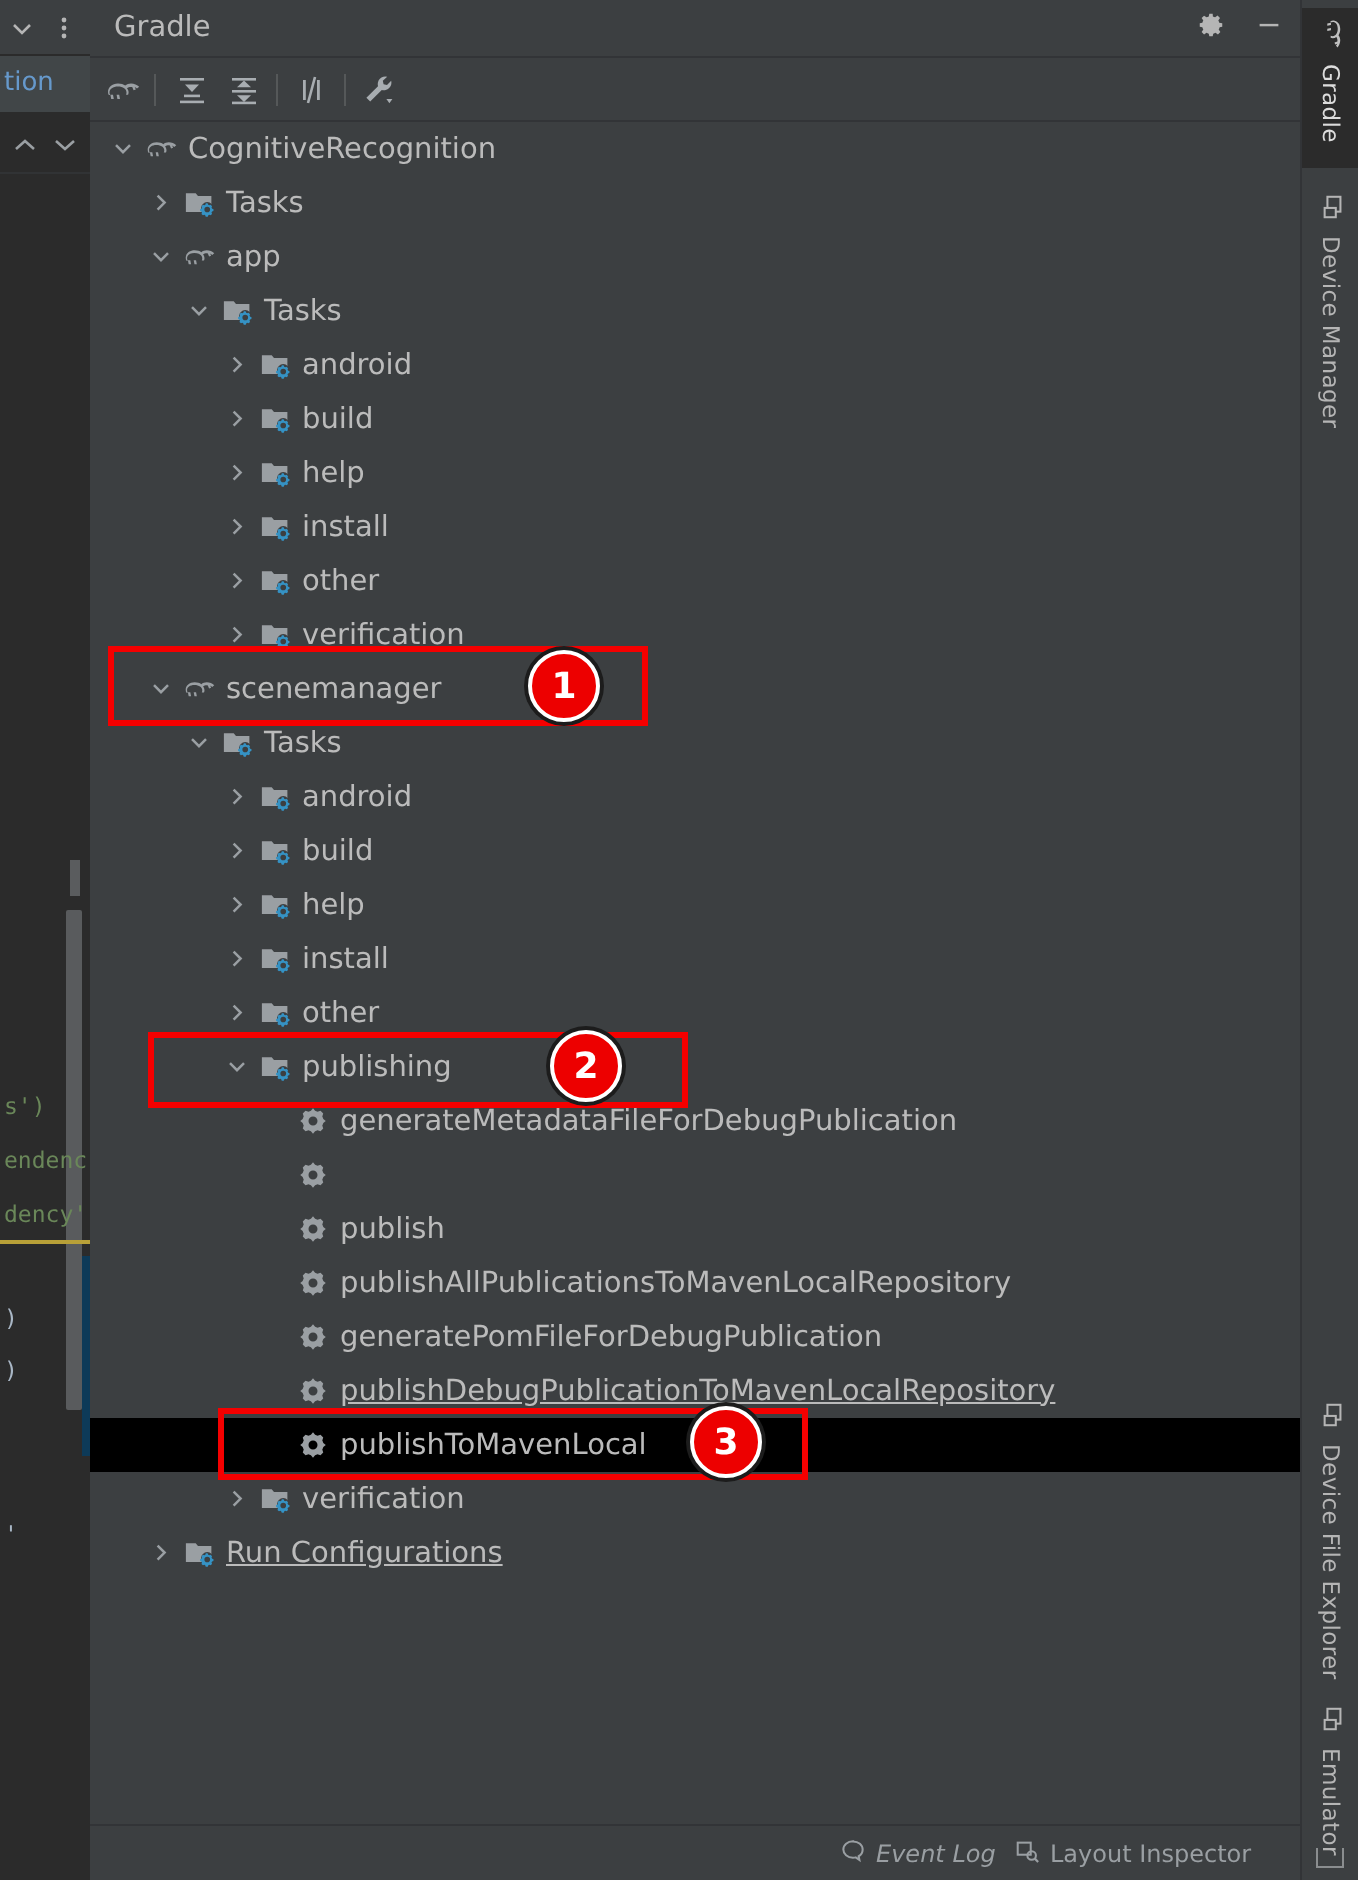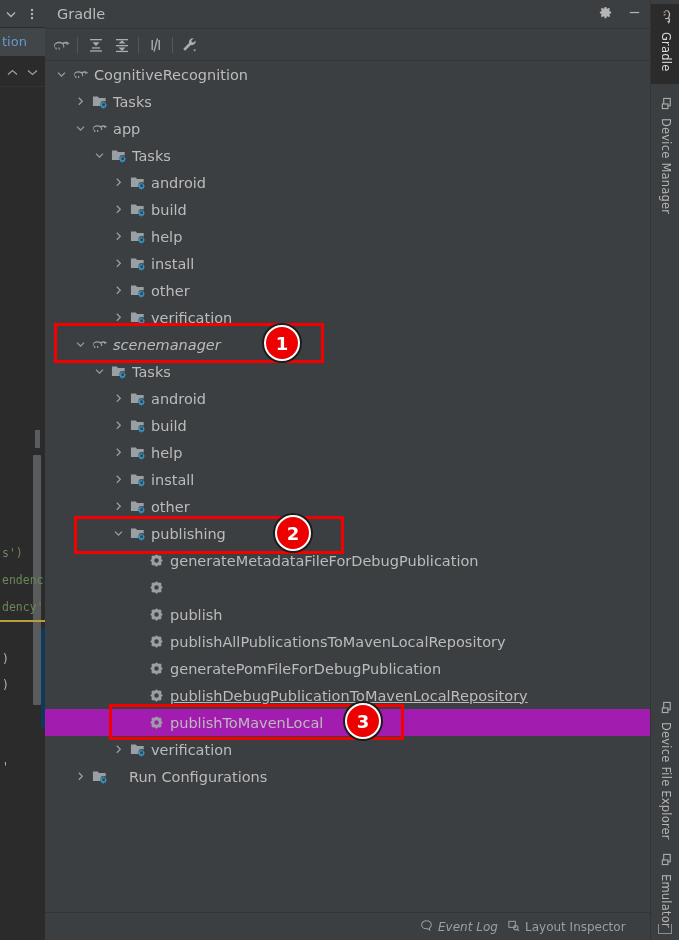--- a/index.html
+++ b/index.html
@@ -44,21 +44,21 @@
   .tw-toolbar { position: absolute; left: 0; top: 29px; width: 605px; height: 32px;
     background: #3c3f41; border-bottom: 1px solid #323437; }
   .tb-item { position: absolute; top: 6px; width: 20px; height: 20px; }
   .tb-sep { position: absolute; top: 8px; width: 1px; height: 16px; background: #555859; }
 
   .tw-body { position: absolute; left: 0; top: 61px; width: 605px; height: 851px;
     background: #3c3f41; overflow: hidden; }
 
   .row { position: absolute; left: 0; width: 605px; height: 27px; display: flex; align-items: center;
     font-size: 14.5px; color: #bbbbbb; white-space: nowrap; }
-  .row.sel { background: #a21caf; }
+  .row.sel { background: #000000; }
   .arrow { position: absolute; width: 12px; height: 12px; color: #9a9fa3; font-size: 10px;
     display: flex; align-items: center; justify-content: center; }
   .rlabel { position: absolute; }
 
   
   .ico { position: absolute; width: 17px; height: 15px; }
 
   
   .statusbar { position: absolute; left: 45px; top: 912px; width: 605px; height: 28px;
     background: #3c3f41; border-top: 1px solid #323437; }
@@ -315,21 +315,21 @@
                 <path d="M3.8 1.8 L7.3 5.3 L3.8 8.8" stroke="#9a9fa3" stroke-width="1.25" fill="none"></path>
               </svg>
             </span>
             <span class="ico" style="left: 85px; top: 6px;"><svg width="17" height="15" viewBox="0 0 18 15">
                 <path fill="#9a9fa3" d="M1 2.3h5.2l1.2 1.5h7.1v8.4H1z"></path>
                 <circle cx="12.3" cy="10.3" r="3.3" fill="#3c3f41"></circle>
                 <path fill="#3592c4" d="M12.3 7.6c-.28 0-.55.03-.8.1l-.2.72c-.2.07-.4.17-.57.3l-.7-.28-.78.78.28.7c-.12.18-.22.37-.3.57l-.72.2v1.1l.72.2c.07.2.17.4.3.57l-.28.7.78.78.7-.28c.18.12.37.22.57.3l.2.72h1.1l.2-.72c.2-.07.4-.17.57-.3l.7.28.78-.78-.28-.7c.12-.18.22-.37.3-.57l.72-.2v-1.1l-.72-.2a2.6 2.6 0 0 0-.3-.57l.28-.7-.78-.78-.7.28a2.6 2.6 0 0 0-.57-.3l-.2-.72c-.26-.07-.53-.1-.8-.1zm0 1.85a1.5 1.5 0 1 1 0 3 1.5 1.5 0 0 1 0-3z"></path>
               </svg></span>
             <span class="rlabel" style="left: 106px;">verification</span>
           </div>
-          <div class="row" style="top: 270px; font-style: italic;">
+          <div class="row" style="top: 270px;">
             <span class="arrow" style="left: 29px;">
               <svg width="11" height="11" viewBox="0 0 11 11">
                 <path d="M2 3.6 L5.5 7.1 L9 3.6" stroke="#9a9fa3" stroke-width="1.25" fill="none"></path>
               </svg>
             </span>
             <span class="ico" style="left: 47px; top: 6px;"><svg width="17" height="15" viewBox="0 0 20 16">
                 <path fill="#9a9fa3" d="M1 8.4C1 6 3.2 4.1 6.3 4.1c1.7 0 2.9.45 3.9 1.1.85-.65 1.95-1.1 3.15-1.1 1.75 0 3.35.75 4.45 1.75l-1.2.95c-.35-.35-.75-.65-1.2-.9l.55 1.4-1.2.35-.75-1.75c-.2-.03-.45-.05-.65-.05-.85 0-1.6.27-2.15.7.55.65.85 1.4.85 2.2 0 .5-.1.95-.3 1.35h-1.3c.2-.4.3-.85.3-1.3 0-1.75-1.9-3.15-4.6-3.15S1.8 6.95 1.8 8.7c0 .55.15 1.05.45 1.5H1.45C1.15 9.75 1 9.1 1 8.4z"></path>
                 <path fill="#9a9fa3" d="M2.3 9.9h1.4l.45 2.3H2.75zM5.7 9.9h1.4l.45 2.3H6.15z"></path>
               </svg></span>
             <span class="rlabel" style="left: 68px;">scenemanager</span>
@@ -483,21 +483,21 @@
             <span class="arrow" style="left: 29px;">
               <svg width="11" height="11" viewBox="0 0 11 11">
                 <path d="M3.8 1.8 L7.3 5.3 L3.8 8.8" stroke="#9a9fa3" stroke-width="1.25" fill="none"></path>
               </svg>
             </span>
             <span class="ico" style="left: 47px; top: 6px;"><svg width="17" height="15" viewBox="0 0 18 15">
                 <path fill="#9a9fa3" d="M1 2.3h5.2l1.2 1.5h7.1v8.4H1z"></path>
                 <circle cx="12.3" cy="10.3" r="3.3" fill="#3c3f41"></circle>
                 <path fill="#3592c4" d="M12.3 7.6c-.28 0-.55.03-.8.1l-.2.72c-.2.07-.4.17-.57.3l-.7-.28-.78.78.28.7c-.12.18-.22.37-.3.57l-.72.2v1.1l.72.2c.07.2.17.4.3.57l-.28.7.78.78.7-.28c.18.12.37.22.57.3l.2.72h1.1l.2-.72c.2-.07.4-.17.57-.3l.7.28.78-.78-.28-.7c.12-.18.22-.37.3-.57l.72-.2v-1.1l-.72-.2a2.6 2.6 0 0 0-.3-.57l.28-.7-.78-.78-.7.28a2.6 2.6 0 0 0-.57-.3l-.2-.72c-.26-.07-.53-.1-.8-.1zm0 1.85a1.5 1.5 0 1 1 0 3 1.5 1.5 0 0 1 0-3z"></path>
               </svg></span>
-            <span class="rlabel" style="left: 84px;">Run Configurations</span>
+            <span class="rlabel" style="left: 68px; text-decoration: underline;">Run Configurations</span>
           </div>
         </div>
     </div>
   </div>
 
   <div class="statusbar">
     <div id="status-items">
         <div class="sb-item" style="left: 375px; font-style: italic;">
           <span><svg width="13" height="13" viewBox="0 0 14 14">
               <path d="M7 1.8c-3 0-5.2 1.9-5.2 4.4 0 2.4 2.2 4.4 5.2 4.4.5 0 1-.06 1.45-.17l2 1.4-.4-2a4.1 4.1 0 0 0 2.15-3.6c0-2.5-2.2-4.4-5.2-4.4z" fill="none" stroke="#9a9fa3" stroke-width="1.1"></path>

